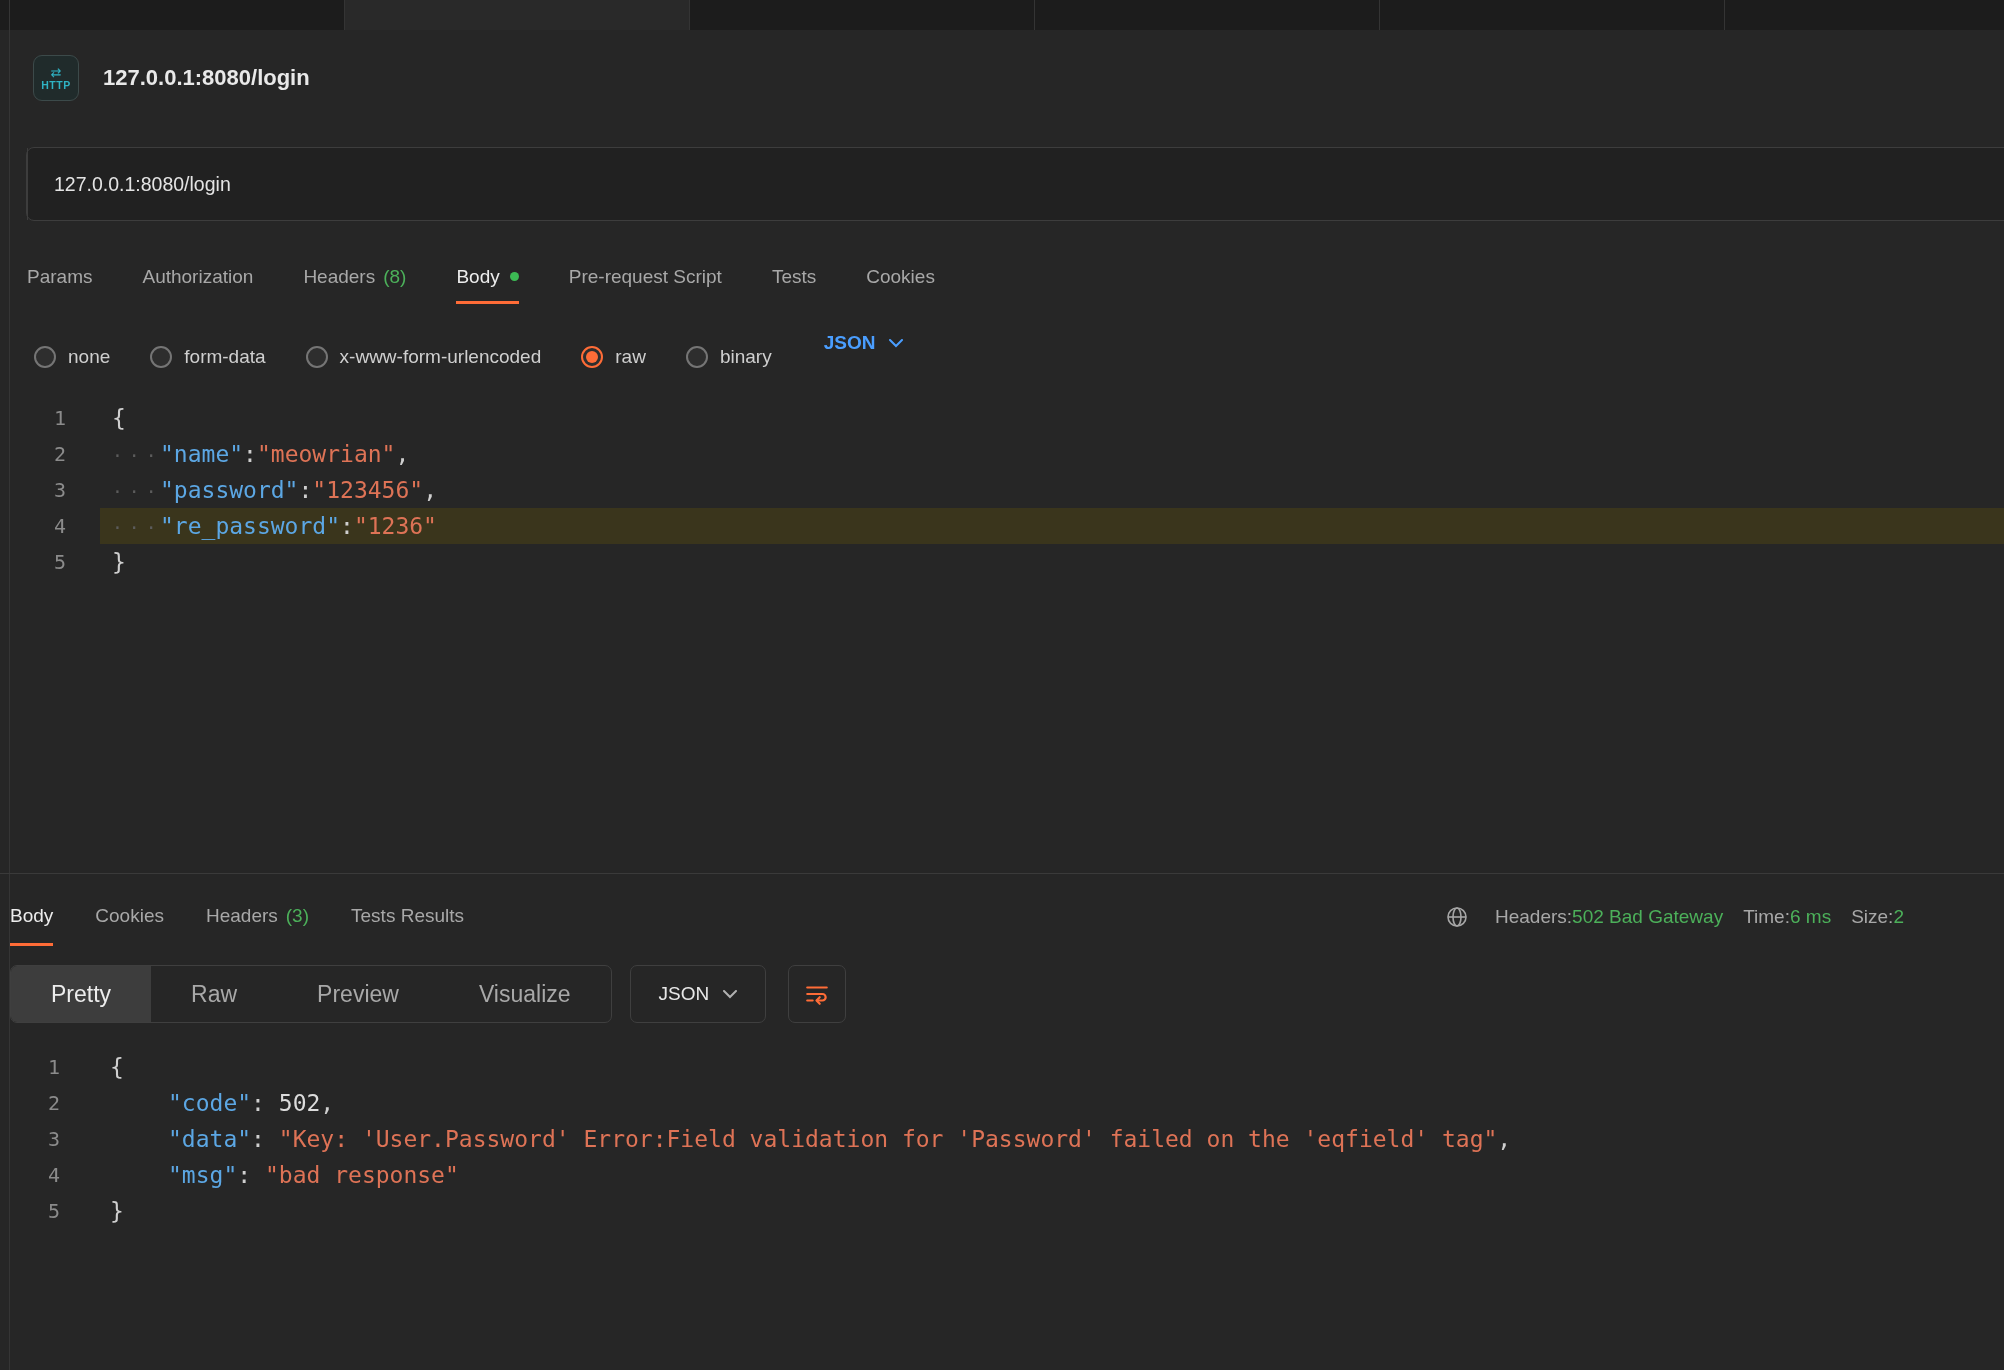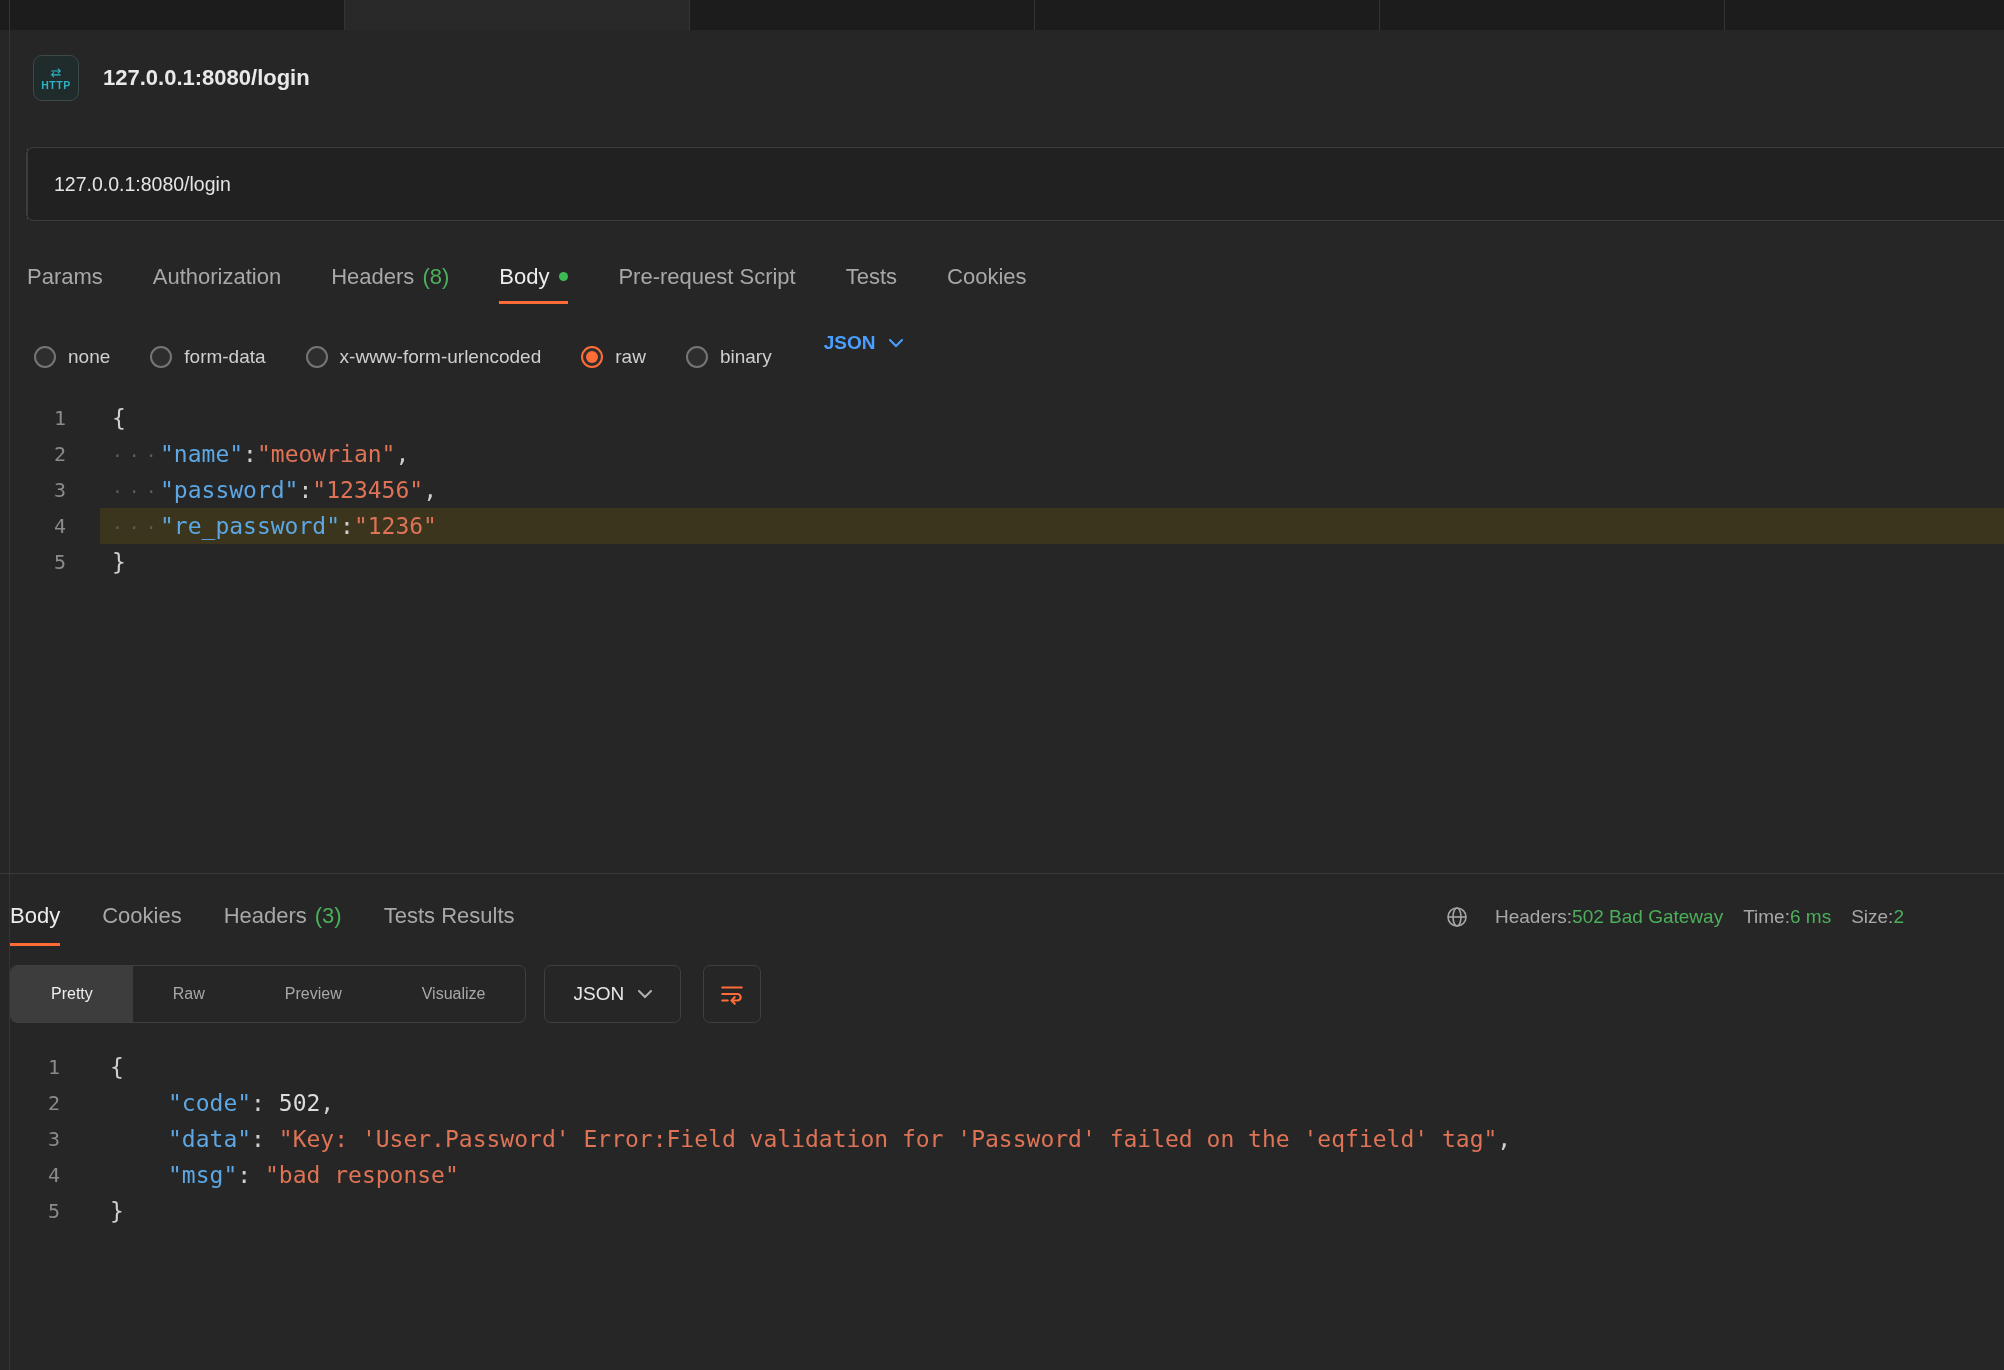--- a/index.html
+++ b/index.html
@@ -46,21 +46,21 @@
   
   .url-bar{position:absolute;left:26px;top:147px;right:-24px;height:74px;background:var(--bg-bar);
     border:1px solid #3d3d3d;border-radius:8px;display:flex;align-items:center;}
   .method{display:flex;align-items:center;justify-content:space-between;width:222px;height:100%;padding:0 26px;}
   .method-label{color:var(--amber);font-size:19px;font-weight:bold;letter-spacing:.8px;}
   .vdiv{width:1px;align-self:stretch;background:#3d3d3d;}
   .url-text{padding-left:26px;font-size:19.5px;color:#e4e4e4;}
 
   
   .tabs-row{display:flex;align-items:stretch;}
-  .tab{display:flex;align-items:center;gap:8px;font-size:22px;color:var(--muted);border-bottom:3px solid transparent;}
+  .tab{display:flex;align-items:center;gap:8px;font-size:19px;color:var(--muted);border-bottom:3px solid transparent;}
   .tab.active{color:#ededed;border-bottom-color:var(--orange);justify-content:space-between;}
   .tab-count{color:var(--green);}
   .green-dot{width:9px;height:9px;border-radius:50%;background:#3cba54;margin-left:2px;}
   .req-tabs{position:absolute;left:27px;top:252px;height:52px;gap:50px;}
   .resp-tabs{position:absolute;left:10px;top:888px;height:58px;gap:42px;}
 
   
   .body-types{position:absolute;left:34px;top:320px;height:46px;display:flex;align-items:center;gap:40px;}
   .bt{display:flex;align-items:center;gap:12px;margin-top:28px;}
   .radio{width:22px;height:22px;border-radius:50%;border:2px solid #757575;background:#2e2e2e;position:relative;}
@@ -91,21 +91,21 @@
   
   .resp-meta{position:absolute;left:1445px;top:888px;height:58px;display:flex;align-items:center;
     font-size:19px;white-space:nowrap;}
   .globe{margin-right:6px;flex:0 0 auto;}
   .m-label{color:var(--muted);margin-left:20px;}
   .m-value{color:var(--green);margin-left:0;}
 
   
   .resp-toolbar{position:absolute;left:10px;top:965px;height:58px;display:flex;align-items:stretch;gap:18px;}
   .seg-group{display:flex;border:1px solid #3f3f3f;border-radius:7px;overflow:hidden;}
-  .seg{display:flex;align-items:center;padding:8px 40px;font-size:16px;color:var(--muted);}
+  .seg{display:flex;align-items:center;padding:8px 40px;font-size:23px;color:var(--muted);}
   .seg.active{background:#3d3d3d;color:#ededed;}
   .json-group{display:flex;align-items:center;gap:14px;padding:0 28px;border:1px solid #3f3f3f;border-radius:7px;
     color:#e8e8e8;font-size:19px;}
   .wrap-btn{width:58px;border:1px solid #3f3f3f;border-radius:7px;display:flex;align-items:center;justify-content:center;margin-left:4px;}
 </style>
 </head>
 <body>
 
 <div class="app">
 

